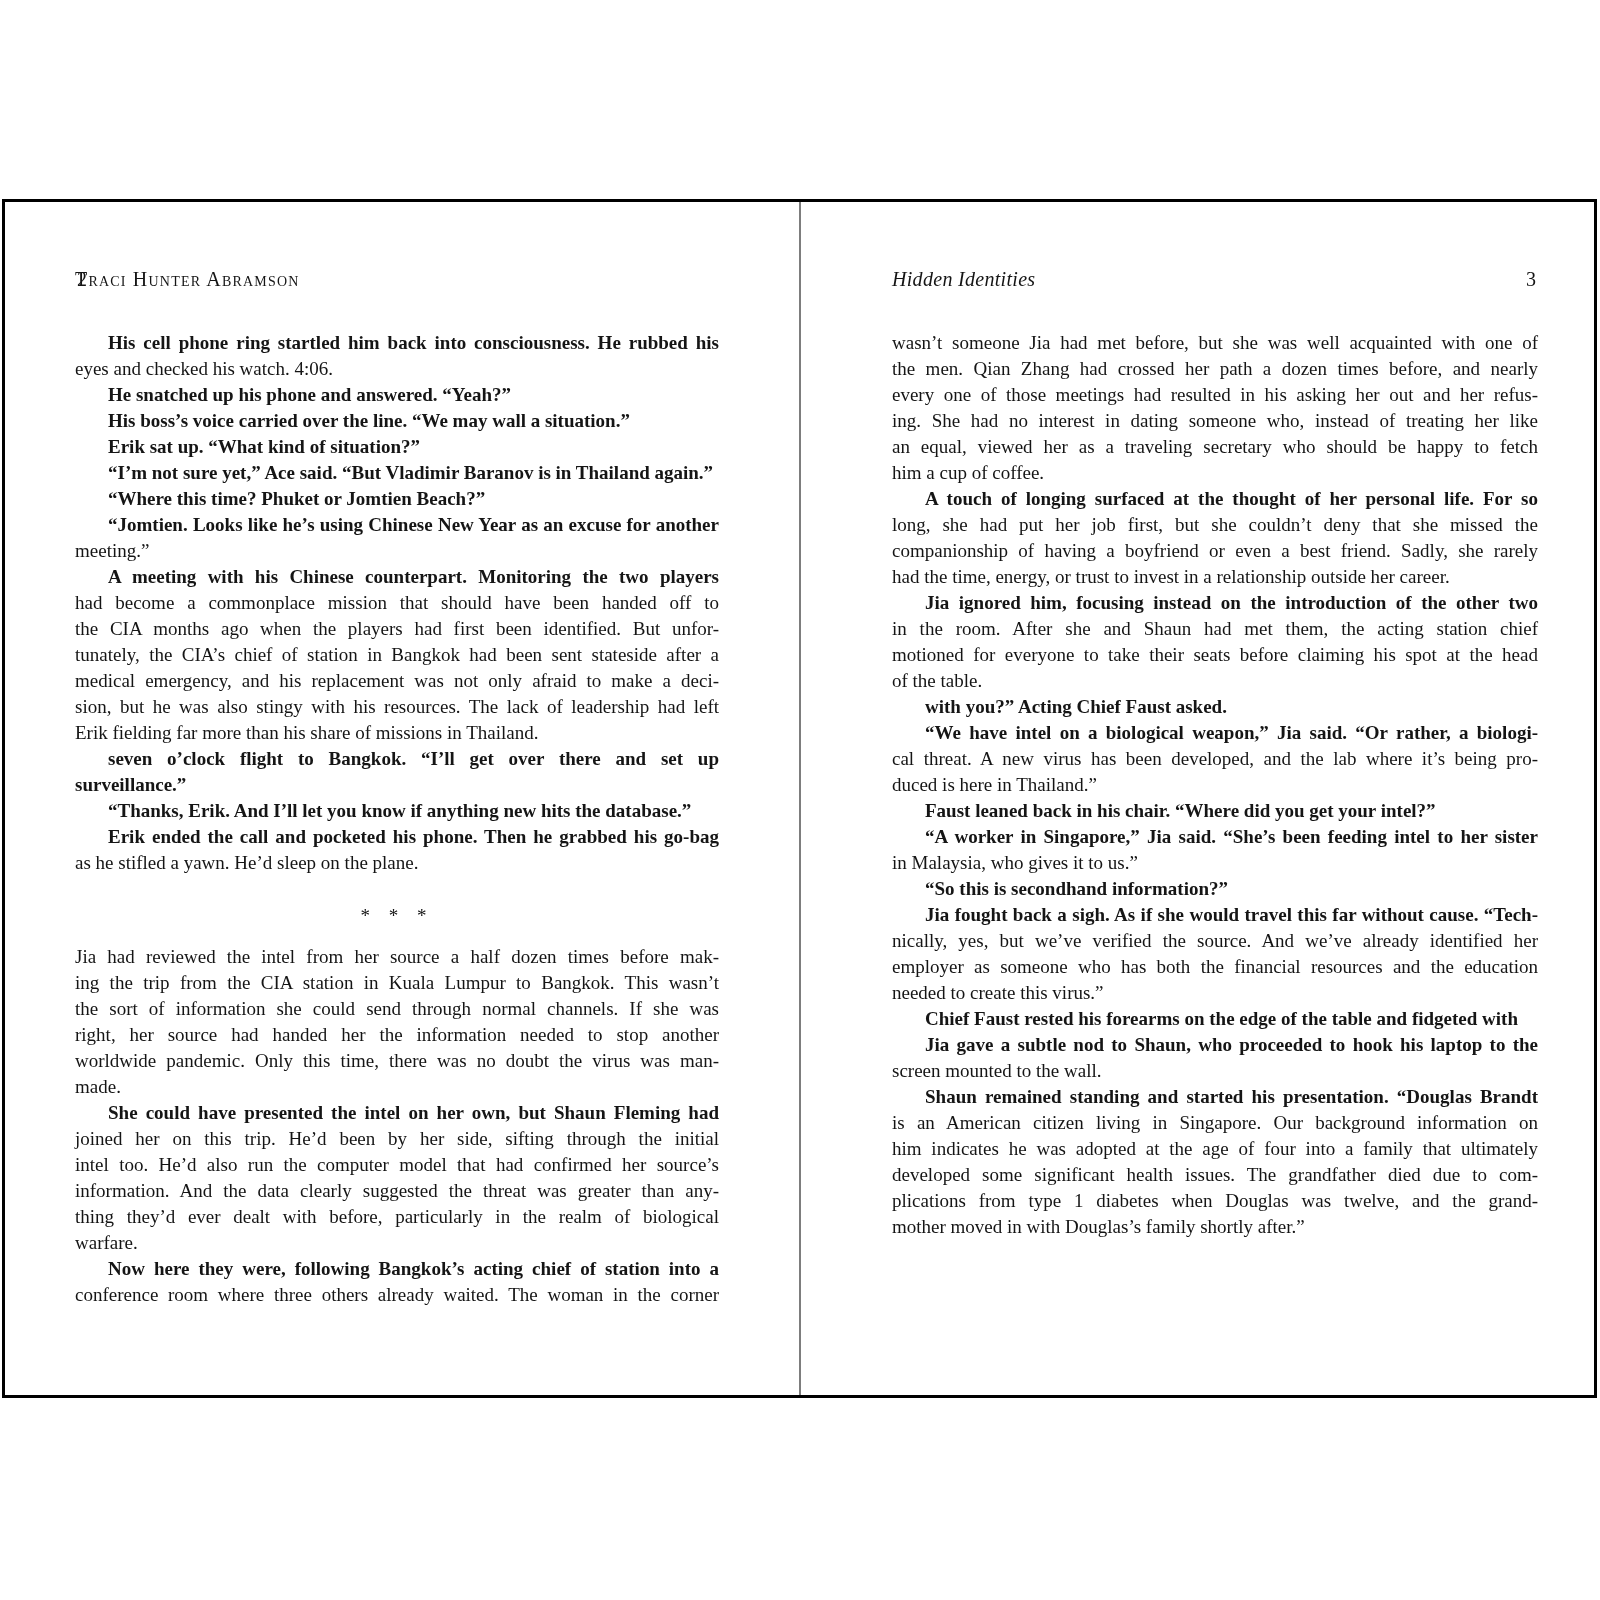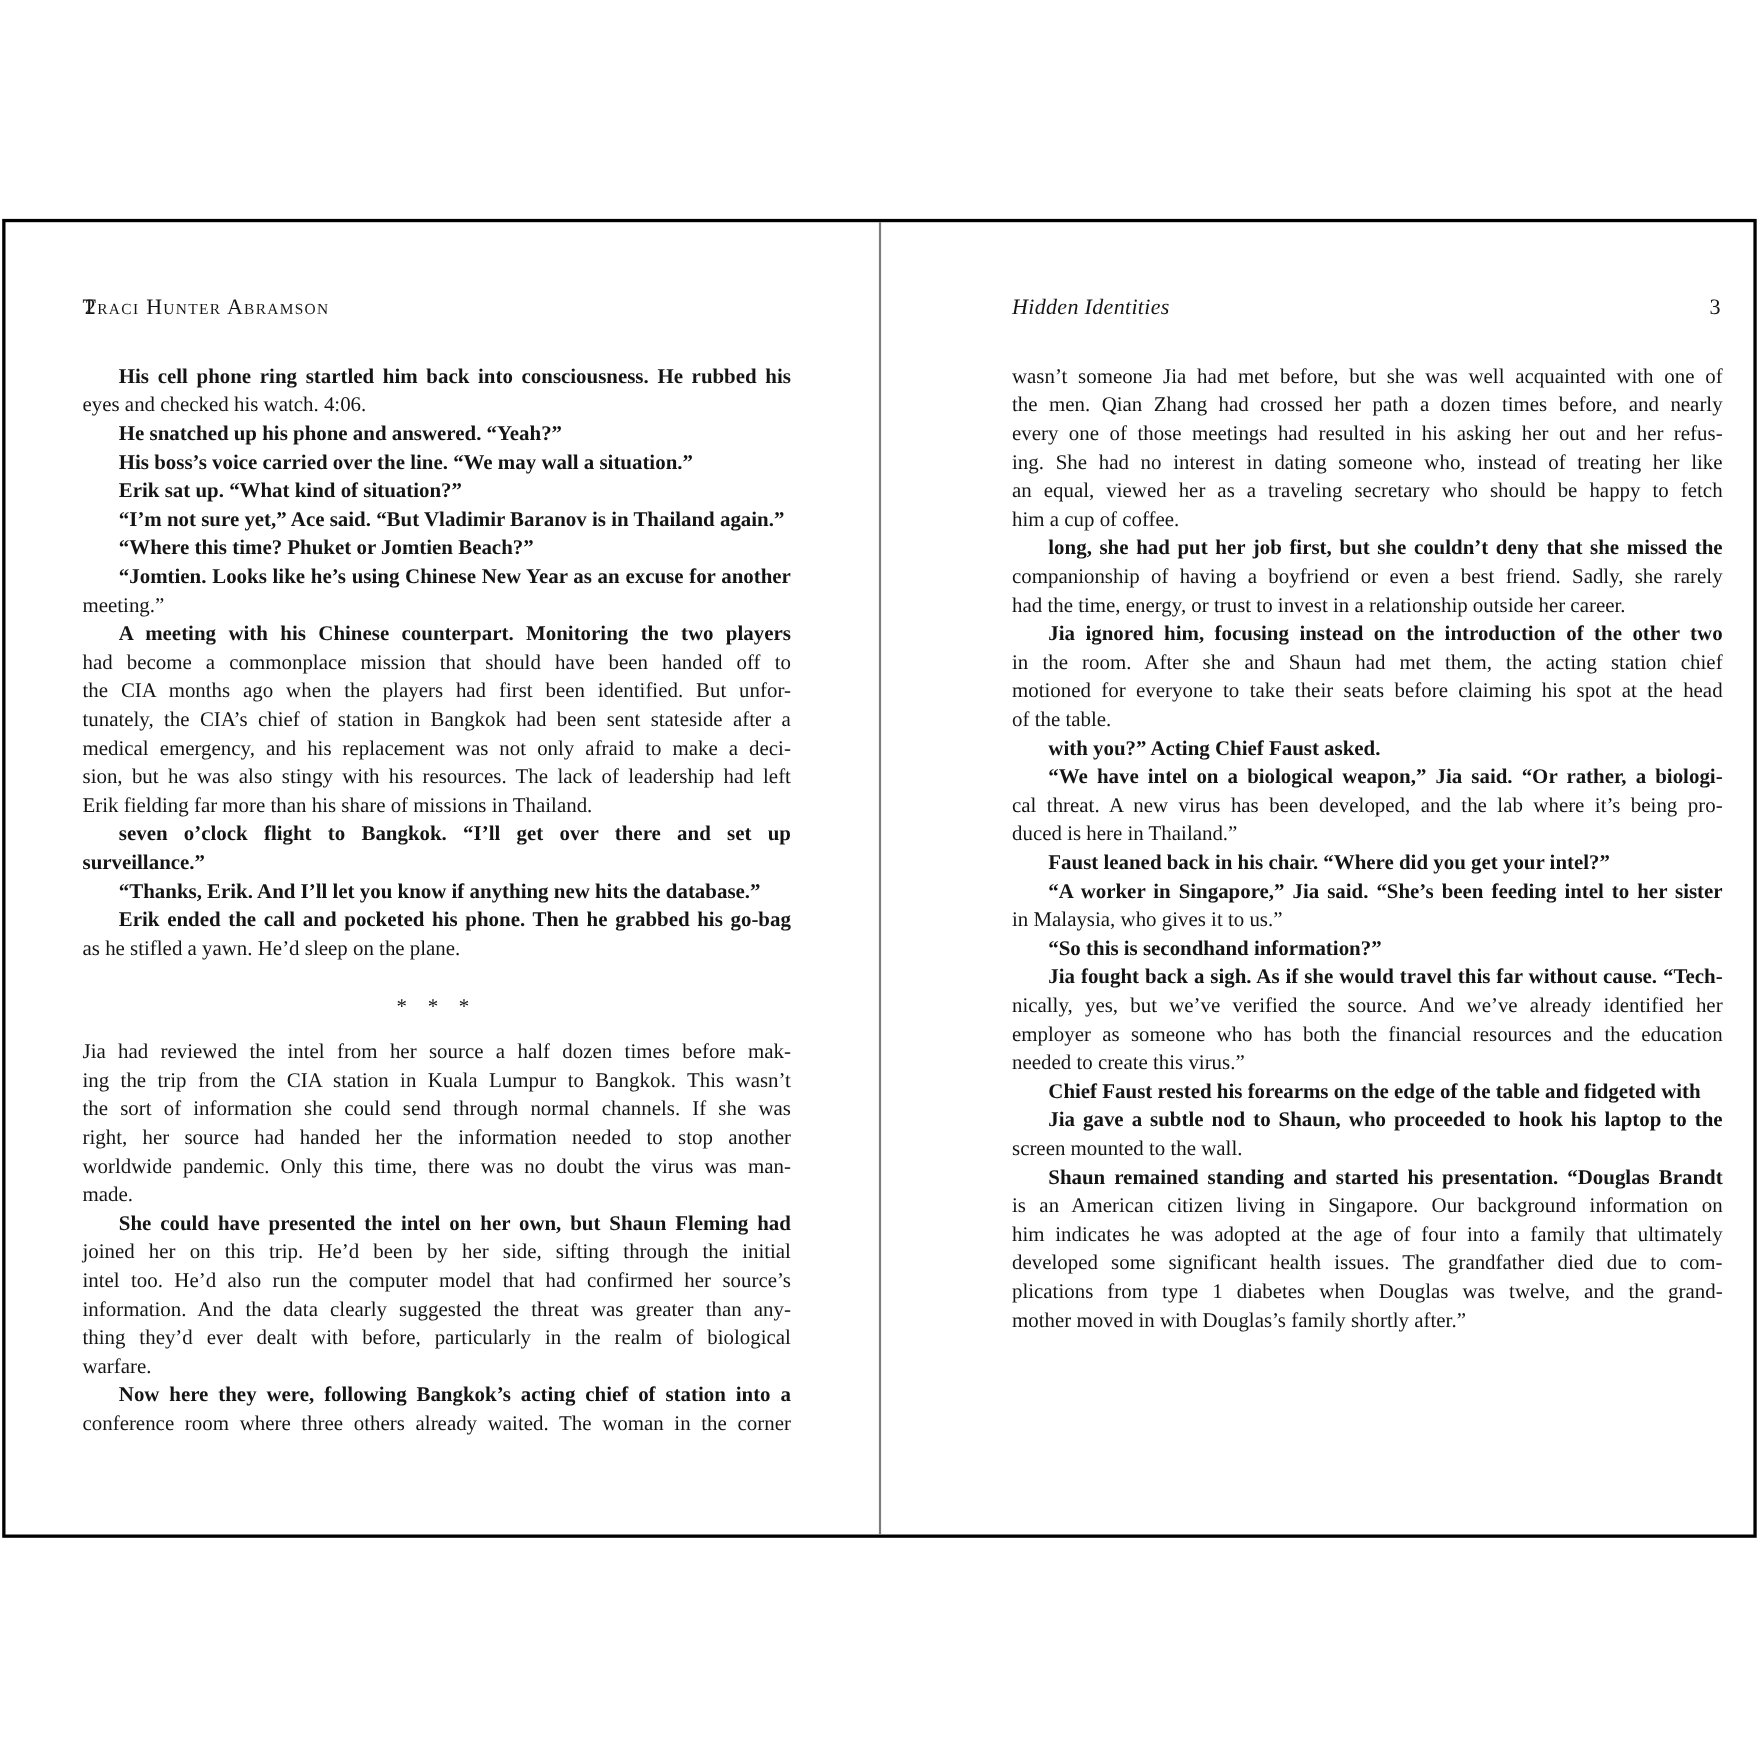--- a/index.html
+++ b/index.html
@@ -18,21 +18,21 @@
     box-sizing: border-box;
     background: #fff;
   }
   .divider {
     position: absolute; left: 799px; top: 202px;
     width: 2px; height: 1193px;
     background: #7d7d7d;
   }
   .page { position: absolute; top: 268px; }
   .page.left  { left: 75px;  width: 644px; }
-  .page.right { left: 920px; width: 646px; }
+  .page.right { left: 892px; width: 646px; }
   .page-header { position: relative; height: 30px; font-size: 20px; }
   .running-head { display: block; white-space: nowrap; }
   .running-head.smallcaps { font-variant: small-caps; letter-spacing: 1.2px; }
   .running-head.italic { font-style: italic; letter-spacing: 0.3px; }
   .page-num { position: absolute; top: 0; font-size: 20px; }
   .page-num.pos-left  { left: 2px; }
   .page-num.pos-right { right: 2px; }
   .page-body { margin-top: 32px; font-size: 19px; line-height: 26px; }
   .para .line { text-align: justify; text-align-last: justify; }
   .para .line:last-child { text-align-last: left; }
@@ -130,20 +130,21 @@
   <div class="page-body">
       <div class="para">
         <div class="line">wasn’t someone Jia had met before, but she was well acquainted with one of</div>
         <div class="line">the men. Qian Zhang had crossed her path a dozen times before, and nearly</div>
         <div class="line">every one of those meetings had resulted in his asking her out and her refus-</div>
         <div class="line">ing. She had no interest in dating someone who, instead of treating her like</div>
         <div class="line">an equal, viewed her as a traveling secretary who should be happy to fetch</div>
         <div class="line">him a cup of coffee.</div>
       </div>
       <div class="para indent">
+        <div class="line">A touch of longing surfaced at the thought of her personal life. For so</div>
         <div class="line">long, she had put her job first, but she couldn’t deny that she missed the</div>
         <div class="line">companionship of having a boyfriend or even a best friend. Sadly, she rarely</div>
         <div class="line">had the time, energy, or trust to invest in a relationship outside her career.</div>
       </div>
       <div class="para indent">
         <div class="line">Jia ignored him, focusing instead on the introduction of the other two</div>
         <div class="line">in the room. After she and Shaun had met them, the acting station chief</div>
         <div class="line">motioned for everyone to take their seats before claiming his spot at the head</div>
         <div class="line">of the table.</div>
       </div>

